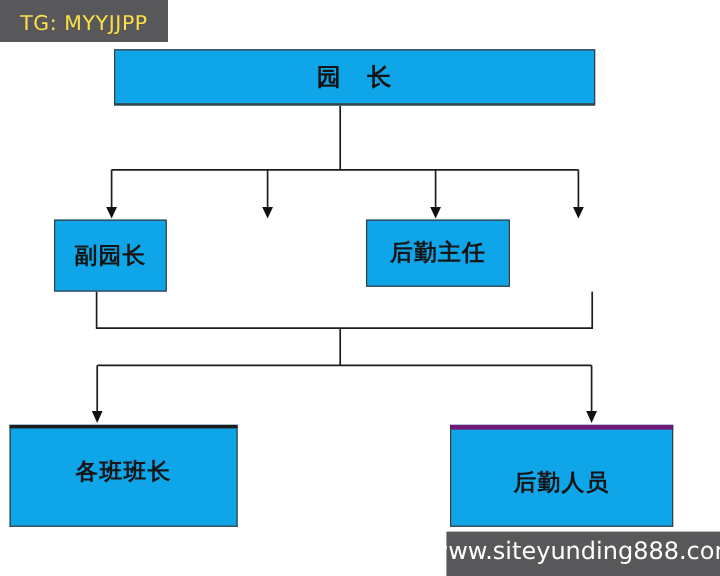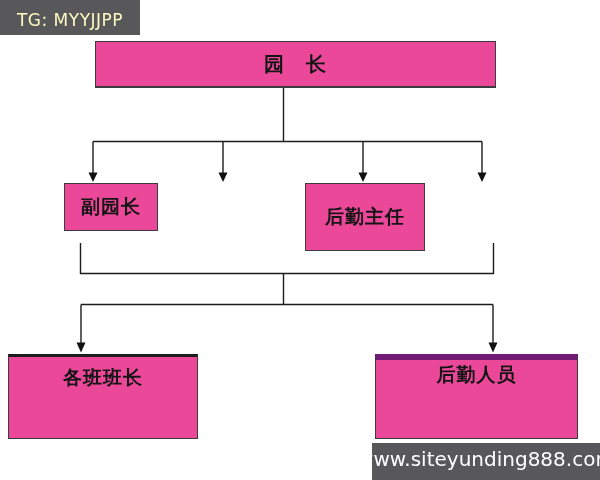--- a/index.html
+++ b/index.html
@@ -9,41 +9,41 @@
     position:relative; width:600px; height:480px;
     background:#ffffff; overflow:hidden;
   }
 
   
   .connectors { position:absolute; left:0; top:0; width:600px; height:480px; }
 
   
   .node {
     position:absolute; box-sizing:border-box;
-    background:#ec4899;
+    background:#0ea5e9;
     border:1px solid #3c3c3c;
     display:flex; align-items:center; justify-content:center;
     font-family:Liberation Serif, serif;
     font-weight:bold; color:#151515;
     font-size:19px; letter-spacing:1px;
   }
   .node-root   { left:95px;  top:41px;  width:401px; height:47px; font-size:20px; border-bottom-width:2px; }
-  .node-m0     { left:45px;  top:183px; width:94px;  height:48px;margin-left:19px; }
+  .node-m0     { left:45px;  top:183px; width:94px;  height:60px; }
   .node-m1     { left:163px; top:183px; width:118px; height:60px; }
-  .node-m2     { left:305px; top:183px; width:120px; height:68px; }
+  .node-m2     { left:305px; top:183px; width:120px; height:56px; }
   .node-m3     { left:446px; top:183px; width:95px;  height:60px; }
-  .node-b0     { left:8px;   top:354px; width:190px; height:85px; align-items:flex-start; padding-top:8px; border-top:3px solid #1d1d1d; }
-  .node-b1     { left:375px; top:354px; width:203px; height:85px; align-items:flex-start; padding-top:2px; border-top:6px solid #701a75; }
+  .node-b0     { left:8px;   top:354px; width:190px; height:85px; align-items:flex-start; padding-top:23px; border-top:3px solid #1d1d1d; }
+  .node-b1     { left:375px; top:354px; width:186px; height:85px; align-items:flex-start; padding-top:31px; border-top:4px solid #701a75; }
 
   
   .tg-badge {
     position:absolute; left:0; top:0; width:140px; height:35px;
     display:flex; align-items:center; justify-content:center;
     padding-top:5px; box-sizing:border-box;
-    color:#fef9c3; font-size:17px; letter-spacing:0.5px;
+    color:#fde047; font-size:17px; letter-spacing:0.5px;
   }
   .site-watermark {
     position:absolute; left:372px; top:443px; width:228px; height:37px;
     display:flex; align-items:center; justify-content:center;
     padding-bottom:5px; box-sizing:border-box;
     color:#ffffff; font-size:20px;
   }
 
   svg line { stroke:#1c1c1c; stroke-width:1.4; }
   svg polygon { fill:#111111; }

